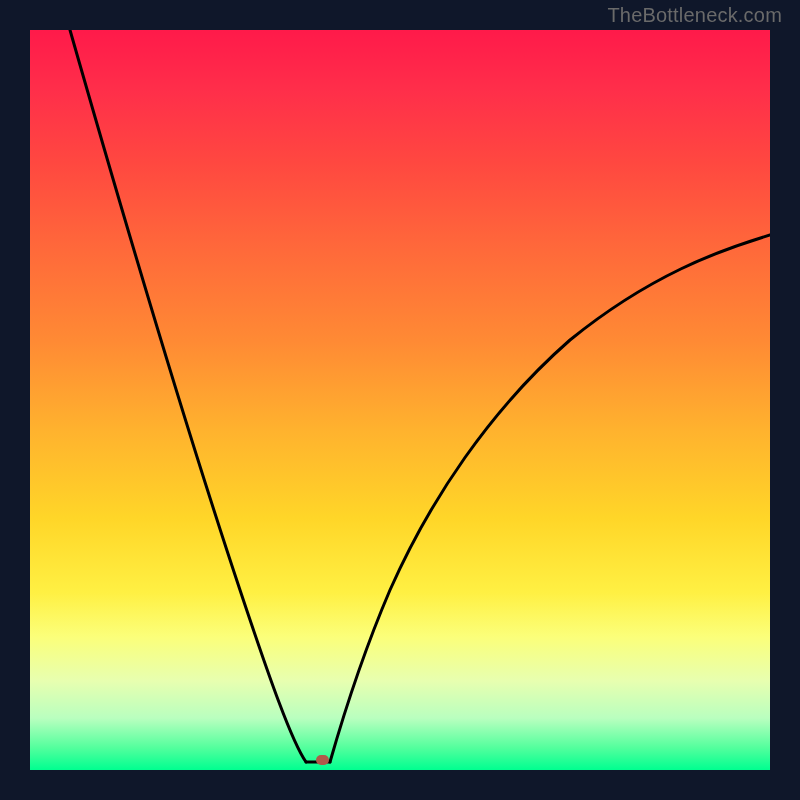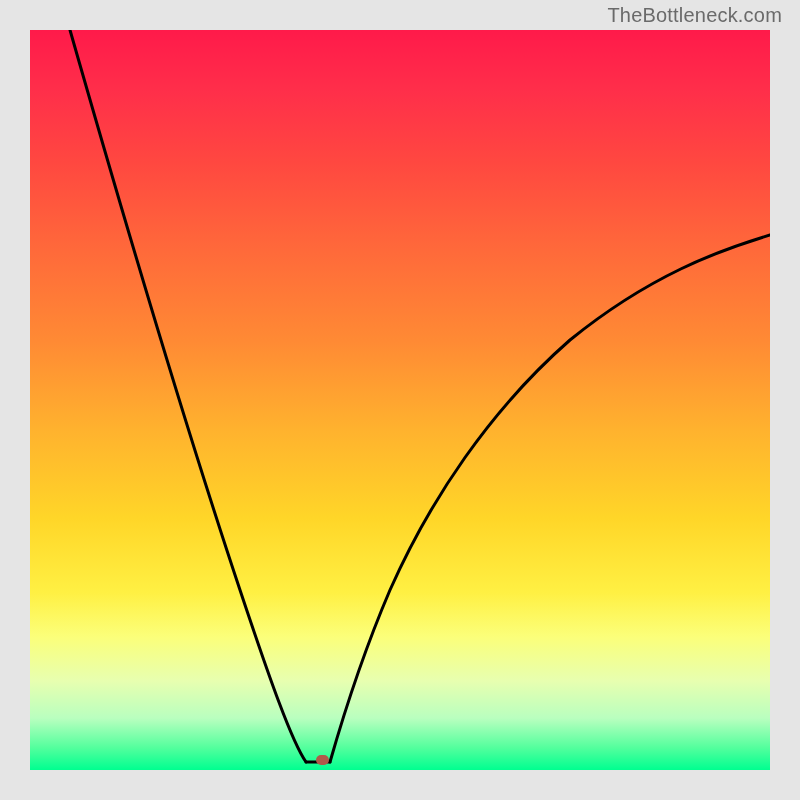--- a/index.html
+++ b/index.html
@@ -8,21 +8,21 @@
     width: 800px;
     height: 800px;
     background: #000;
     font-family: Arial, Helvetica, sans-serif;
     overflow: hidden;
   }
   .frame {
     position: relative;
     width: 800px;
     height: 800px;
-    background: #e5e5e5;
+    background: #0f172a;
   }
   .watermark {
     position: absolute;
     top: 4px;
     right: 18px;
     color: #6a6a6a;
     font-size: 20px;
     font-weight: 500;
     letter-spacing: 0.2px;
     user-select: none;

